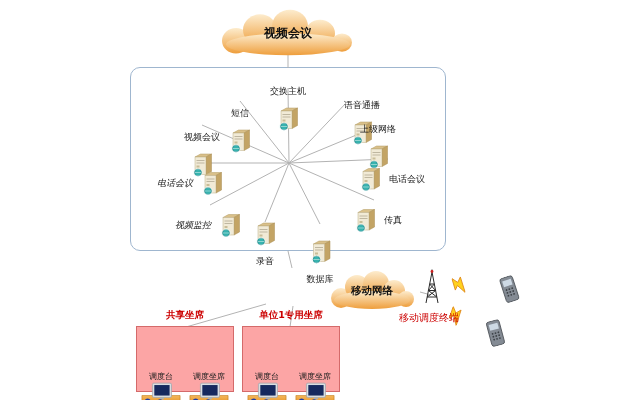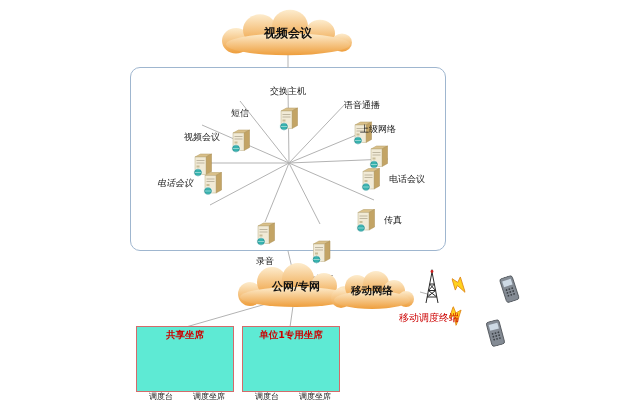--- a/index.html
+++ b/index.html
@@ -21,21 +21,21 @@
 
   .node { position:absolute; display:flex; align-items:center; justify-content:center;
     transform:translate(-50%,-50%); gap:8px;margin-top:20px; }
   .node.lbl-top    { flex-direction:column; }
   .node.lbl-bottom { flex-direction:column-reverse; }
   .node.lbl-left   { flex-direction:row;font-style:italic; }
   .node.lbl-right  { flex-direction:row-reverse; }
   .srv-label { font-size:9px; color:#1a1a1a; white-space:nowrap; }
 
   .seat-box { position:absolute; width:98px; height:66px; border:1px solid #d46a6a;
-    background:#5eead4; display:flex; flex-direction:column; align-items:center; }
+    background:#fca5a5; display:flex; flex-direction:column; align-items:center;justify-content:center; }
   .seat-title { font-size:9.5px; font-weight:bold; color:#cc0000; margin-top:2px; }
   .stations { display:flex; gap:6px; margin-top:1px; }
   .station { display:flex; flex-direction:column; align-items:center;margin-top:48px; }
   .station-label { font-size:8px; color:#222; white-space:nowrap; }
 
   .mobile-terminal-label { position:absolute; left:393px; top:311px; width:72px;
     font-size:10px; color:#cc0000; text-align:center; white-space:nowrap; }
 
   .abs { position:absolute; }
 </style>
@@ -186,52 +186,45 @@
     <svg width="22" height="26">
         <use href="#sym-server"></use>
       </svg>
   </div>
   <div class="node lbl-right" style="left:392px;top:159px">
     <span class="srv-label">电话会议</span>
     <svg width="22" height="26">
         <use href="#sym-server"></use>
       </svg>
   </div>
+  <div class="node lbl-left" style="left:208px;top:205px">
+    <span class="srv-label">视频监控</span>
+    <svg width="22" height="26">
+        <use href="#sym-server"></use>
+      </svg>
+  </div>
   <div class="node lbl-right" style="left:378px;top:200px">
     <span class="srv-label">传真</span>
     <svg width="22" height="26">
         <use href="#sym-server"></use>
       </svg>
   </div>
   <div class="node lbl-bottom" style="left:265px;top:224px">
     <span class="srv-label">录音</span>
     <svg width="22" height="26">
         <use href="#sym-server"></use>
       </svg>
   </div>
   <div class="node lbl-bottom" style="left:320px;top:242px">
     <span class="srv-label">数据库</span>
     <svg width="22" height="26">
         <use href="#sym-server"></use>
       </svg>
   </div>
 
-  <div class="cloud" style="left:226px;top:262px;width:140px;height:48px">
-    <svg viewBox="0 0 140 48" preserveAspectRatio="none">
-      <g fill="url(#gradOrange)">
-        <circle cx="24" cy="32" r="12"></circle>
-          <circle cx="46" cy="20" r="15"></circle>
-        <circle cx="72" cy="17" r="16"></circle>
-          <circle cx="98" cy="24" r="13"></circle>
-        <circle cx="118" cy="33" r="9"></circle>
-          <ellipse cx="70" cy="35" rx="56" ry="10"></ellipse>
-      </g>
-    </svg>
-    <div class="cloud-label sz11">公网/专网</div>
-  </div>
 
   <div class="cloud" style="left:324px;top:270px;width:96px;height:42px">
     <svg viewBox="0 0 96 42" preserveAspectRatio="none">
       <g fill="url(#gradOrange)">
         <circle cx="17" cy="28" r="10"></circle>
           <circle cx="33" cy="17" r="12"></circle>
         <circle cx="52" cy="14" r="13"></circle>
           <circle cx="70" cy="21" r="11"></circle>
         <circle cx="82" cy="29" r="8"></circle>
           <ellipse cx="48" cy="30" rx="38" ry="9"></ellipse>

